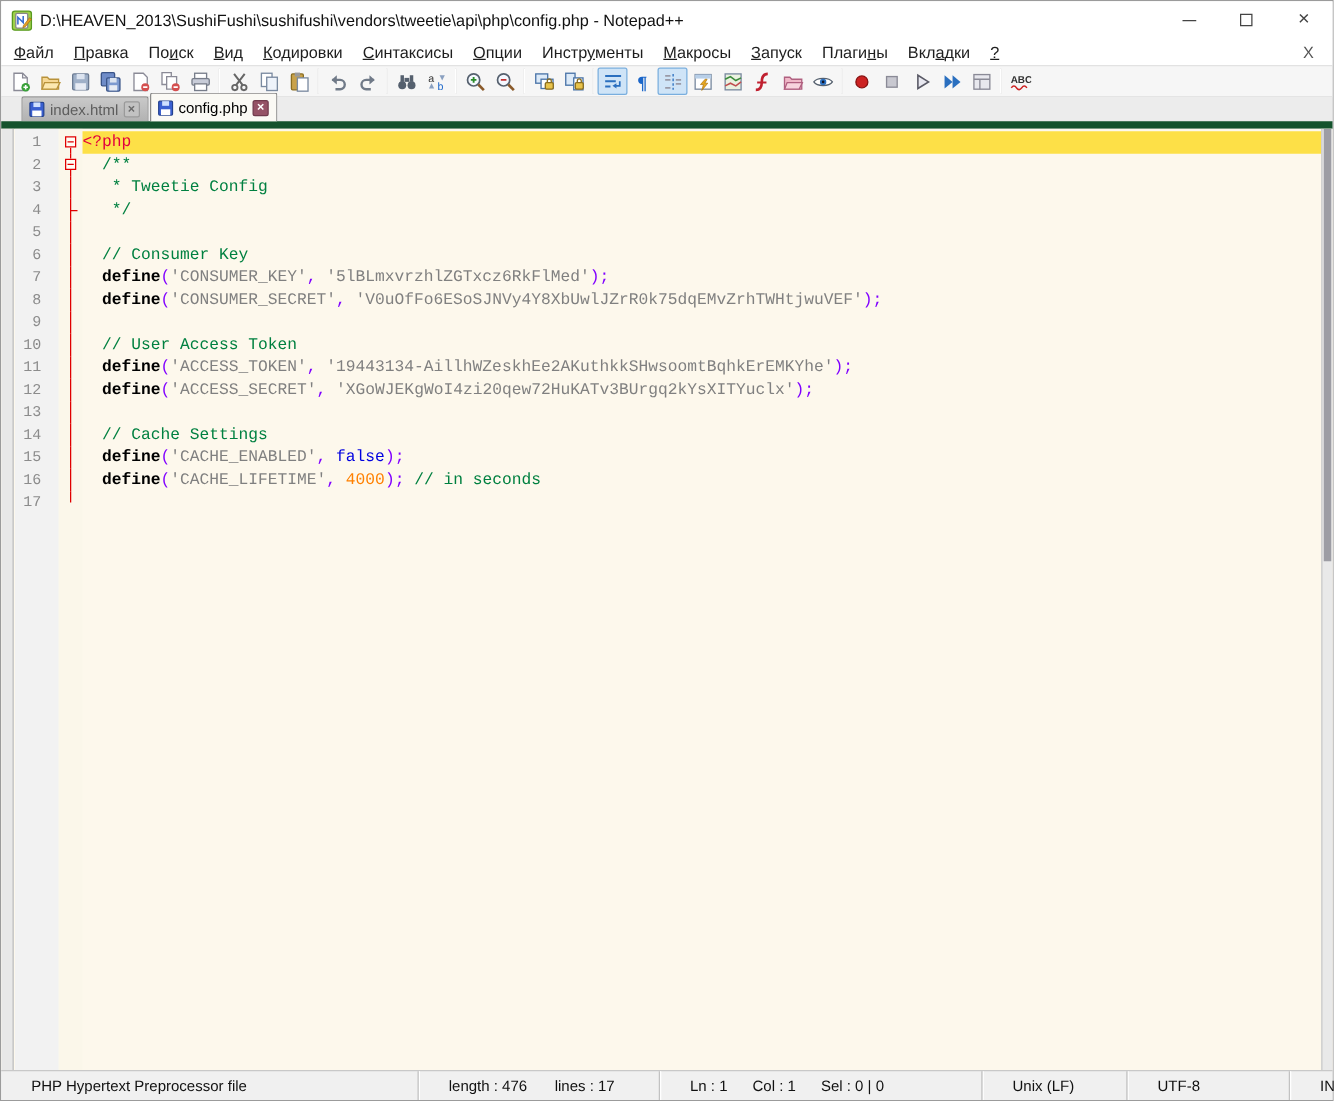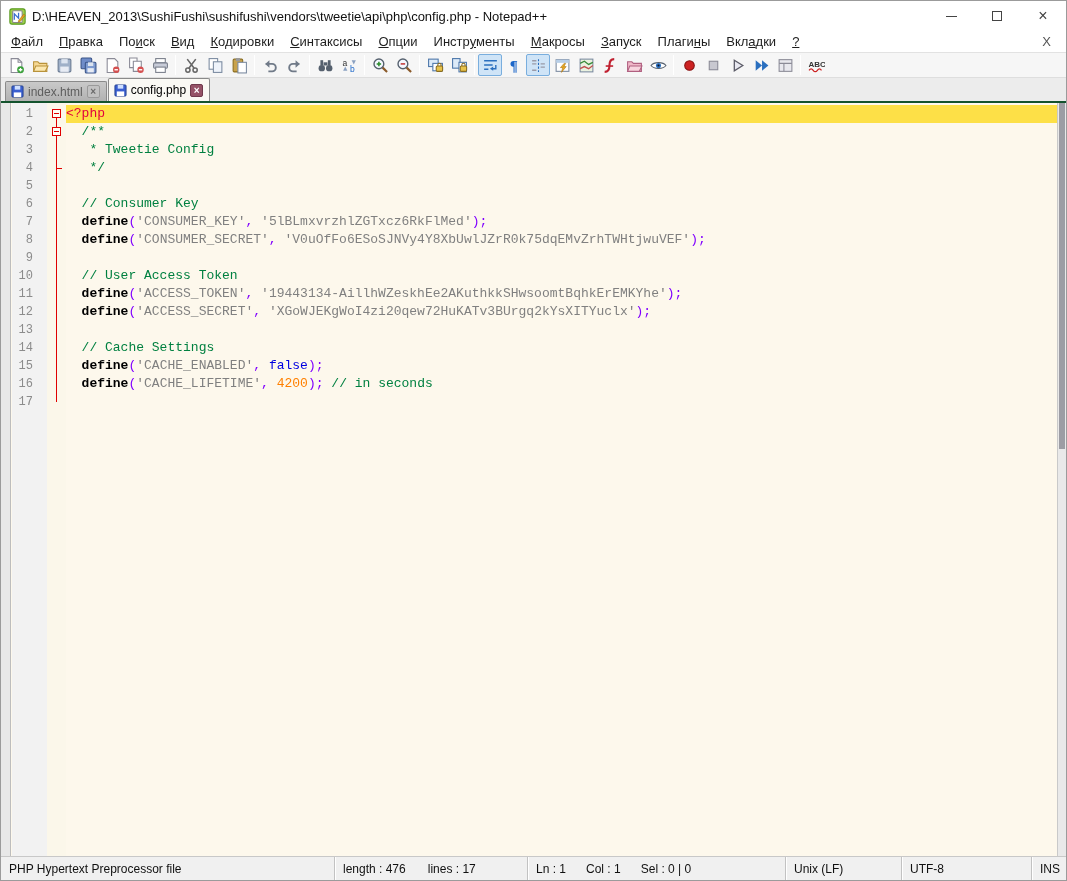--- a/index.html
+++ b/index.html
@@ -24,21 +24,21 @@
   .menubar-close { margin-left:auto; margin-right:10px; color:#555; font-size:13px; padding:1px 5px; }
 
   
   .toolbar { height:26px; background:#f6f6f6; border-top:1px solid #e2e2e2; border-bottom:1px solid #dedede; display:flex; align-items:center; padding-left:3px; flex:0 0 auto; }
   .tb-btn { width:24px; height:22px; display:flex; align-items:center; justify-content:center; border:1px solid transparent; border-radius:2px; background:transparent; }
   .tb-btn svg { width:17px; height:17px; display:block; }
   .tb-btn.active { background:#cfe4f7; border-color:#79aede; }
   .tb-sep { width:1px; height:20px; background:#c6c6c6; border-right:1px solid #fff; margin:0 3px; }
 
   
-  .tabbar { height:25px; background:#ececec; display:flex; align-items:flex-end; padding-left:4px; border-bottom:2px solid #14532d; flex:0 0 auto; }
+  .tabbar { height:25px; background:#ececec; display:flex; align-items:flex-end; padding-left:16px; border-bottom:6px solid #14532d; flex:0 0 auto; }
   .tab { height:21px; display:flex; align-items:center; padding:0 6px 0 5px; margin-right:1px; border:1px solid #8a8a8a; border-bottom:none; border-radius:2px 2px 0 0; font-size:12px; gap:4px; }
   .tab.inactive { background:linear-gradient(#c9c9c9,#b2b2b2); color:#5d5d5d; height:20px; }
   .tab.active { background:#faf9f4; color:#000; height:23px; }
   .tab .floppy { width:13px; height:13px; display:block; }
   .tab .tab-close { width:13px; height:13px; display:flex; align-items:center; justify-content:center; font-size:10px; font-weight:bold; border-radius:2px; }
   .tab.inactive .tab-close { color:#6a6a6a; background:#c2c2c2; border:1px solid #9a9a9a; }
   .tab.active .tab-close { color:#fff; background:#955266; border:1px solid #703a4c; }
 
   
   .editor { flex:1 1 auto; position:relative; background:#fdf8ec; overflow:hidden; }
@@ -64,21 +64,21 @@
   .t-st  { color:#808080; }
   .t-bo  { color:#0000e0; font-weight:normal; }
   .t-nu  { color:#ff8000; }
   .t-pl  { color:#000; }
   
   .vscroll { position:absolute; right:0; top:0; bottom:0; width:9px; background:#e9e9e9; border-left:1px solid #c9c9c9; }
   .vthumb { position:absolute; left:1px; right:1px; top:0; height:46%; background:#9d9da4; }
 
   
   .statusbar { height:24px; background:#f0f0f0; border-top:1px solid #c8c8c8; display:flex; align-items:center; font-size:12px; color:#111; flex:0 0 auto; }
-  .sb-sec { height:100%; display:flex; align-items:center; padding:0 8px; border-right:1px solid #c2c2c2; box-shadow:1px 0 0 #fff; white-space:nowrap; overflow:hidden; }
+  .sb-sec { height:100%; display:flex; align-items:center; padding:0 24px; border-right:1px solid #c2c2c2; box-shadow:1px 0 0 #fff; white-space:nowrap; overflow:hidden; }
   .sb-doc { width:334px; flex:0 0 auto; }
   .sb-len { width:193px; flex:0 0 auto; gap:22px; }
   .sb-pos { width:258px; flex:0 0 auto; gap:20px; }
   .sb-eol { width:116px; flex:0 0 auto; }
   .sb-enc { width:130px; flex:0 0 auto;text-align:right; }
   .sb-ins { width:35px; flex:0 0 auto; border-right:none; }
   .grip { margin-left:auto; width:13px; height:13px; align-self:flex-end; background:
       radial-gradient(circle at 3px 11px,#9a9a9a 1px,transparent 1.4px),
       radial-gradient(circle at 7px 11px,#9a9a9a 1px,transparent 1.4px),
       radial-gradient(circle at 11px 11px,#9a9a9a 1px,transparent 1.4px),
@@ -492,21 +492,21 @@
           <div class="fold">
             <span class="vln" style="top:0;bottom:0"></span>
           </div>
           <div class="code"><span class="t-pl">  </span><span class="t-kw">define</span><span class="t-pu">(</span><span class="t-st">'CACHE_ENABLED'</span><span class="t-pu">,</span><span class="t-pl"> </span><span class="t-bo">false</span><span class="t-pu">);</span></div>
         </div>
         <div class="row">
           <div class="ln">16</div>
           <div class="fold">
             <span class="vln" style="top:0;bottom:0"></span>
           </div>
-          <div class="code"><span class="t-pl">  </span><span class="t-kw">define</span><span class="t-pu">(</span><span class="t-st">'CACHE_LIFETIME'</span><span class="t-pu">,</span><span class="t-pl"> </span><span class="t-nu">4200</span><span class="t-pu">);</span><span class="t-pl"> </span><span class="t-cm">// in seconds</span></div>
+          <div class="code"><span class="t-pl">  </span><span class="t-kw">define</span><span class="t-pu">(</span><span class="t-st">'CACHE_LIFETIME'</span><span class="t-pu">,</span><span class="t-pl"> </span><span class="t-nu">4000</span><span class="t-pu">);</span><span class="t-pl"> </span><span class="t-cm">// in seconds</span></div>
         </div>
         <div class="row">
           <div class="ln">17</div>
           <div class="fold">
             <span class="vln" style="top:0;height:9px"></span>
           </div>
           <div class="code"></div>
         </div>
       </div>
     <div class="vscroll">

